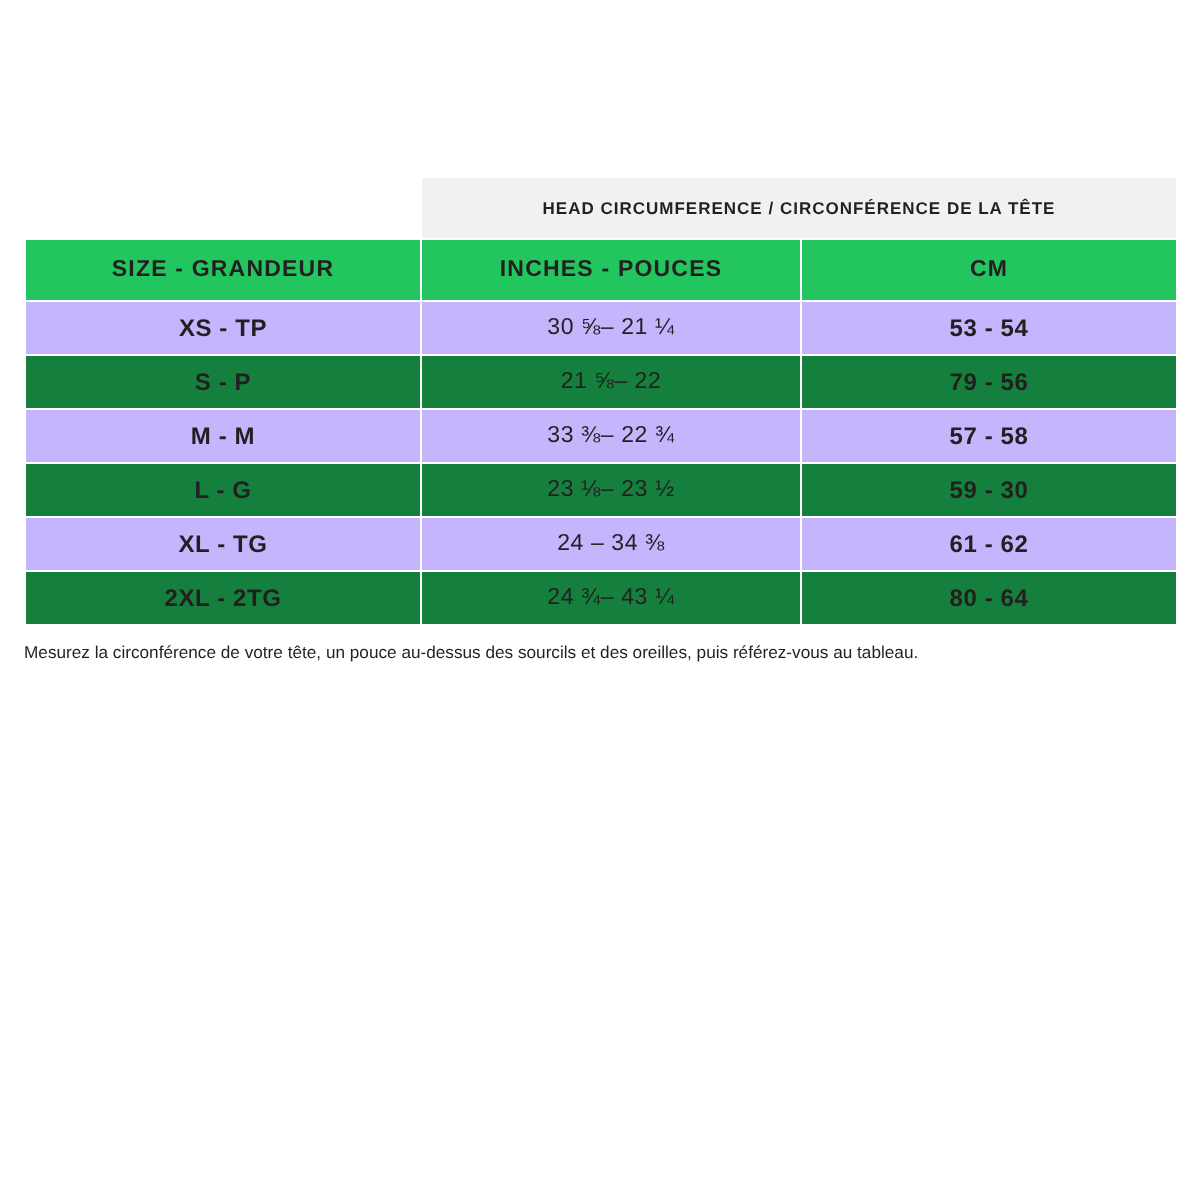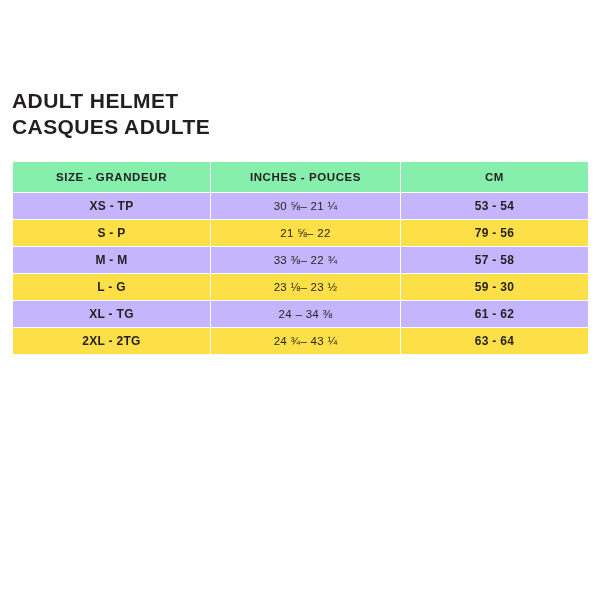--- a/index.html
+++ b/index.html
@@ -59,60 +59,60 @@
   .hdr-blank {
     background: #ffffff;
     border-left: none !important;
     border-top: none !important;
   }
   .hdr-row td {
     height: 30px;
     font-size: 11.5px;
     font-weight: bold;
     letter-spacing: 0.6px;
-    background: #86efac;
+    background: #22c55e;
     text-transform: uppercase;
   }
   .data-row td {
     height: 26px;
     font-size: 12px;
     font-weight: bold;
     letter-spacing: 0.3px;
   }
   .data-row.odd td  { background: #c4b5fd; }
-  .data-row.even td { background: #fde047; }
+  .data-row.even td { background: #15803d; }
   .data-row td.measure {
     font-weight: normal;
     font-size: 11.5px;
   }
   .notes {
     margin-top: 7px;
     font-size: 8.6px;
     line-height: 1.45;
     color: #231f20;
   }
   .notes div { white-space: nowrap; }
 </style>
 </head>
 <body>
 
 <div class="page">
 
-  <div class="titles">
-    <div class="title-line">ADULT HELMET</div>
-    <div class="title-line">CASQUES ADULTE</div>
-  </div>
 
   <table class="size-chart">
     <colgroup>
       <col class="col-size">
       <col class="col-in">
       <col class="col-cm">
     </colgroup>
     <tbody>
+      <tr>
+        <td class="hdr-blank"></td>
+        <td class="hdr-span" colspan="2">HEAD CIRCUMFERENCE / CIRCONFÉRENCE DE LA TÊTE</td>
+      </tr>
       <tr class="hdr-row">
         <td>SIZE - GRANDEUR</td>
         <td>INCHES - POUCES</td>
         <td>CM</td>
       </tr>
 
       <tr class="data-row odd">
         <td>XS - TP</td>
         <td class="measure">30 ⅝– 21 ¼</td>
         <td>53 - 54</td>
@@ -133,21 +133,22 @@
         <td>59 - 30</td>
       </tr>
       <tr class="data-row odd">
         <td>XL - TG</td>
         <td class="measure">24 – 34 ⅜</td>
         <td>61 - 62</td>
       </tr>
       <tr class="data-row even">
         <td>2XL - 2TG</td>
         <td class="measure">24 ¾– 43 ¼</td>
-        <td>63 - 64</td>
+        <td>80 - 64</td>
       </tr>
     </tbody>
   </table>
 
   <div class="notes">
+    <div>Mesurez la circonférence de votre tête, un pouce au-dessus des sourcils et des oreilles, puis référez-vous au tableau.</div>
   </div>
 
 </div>
 
 </body></html>

